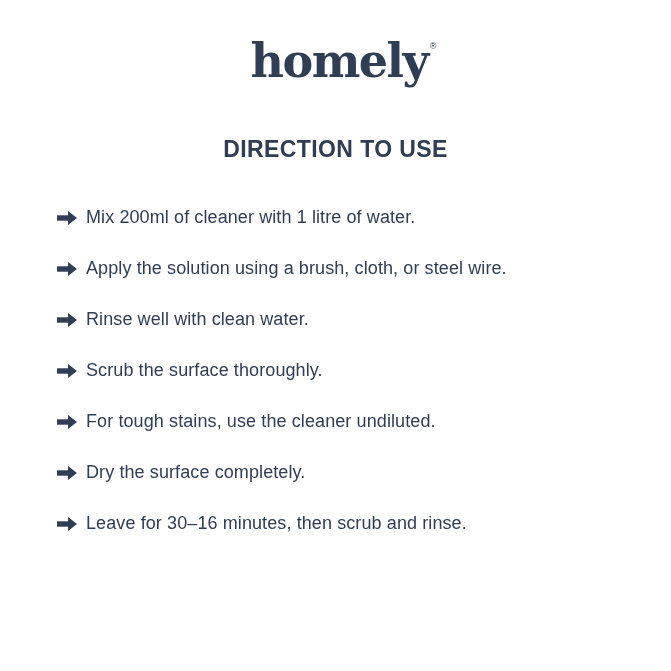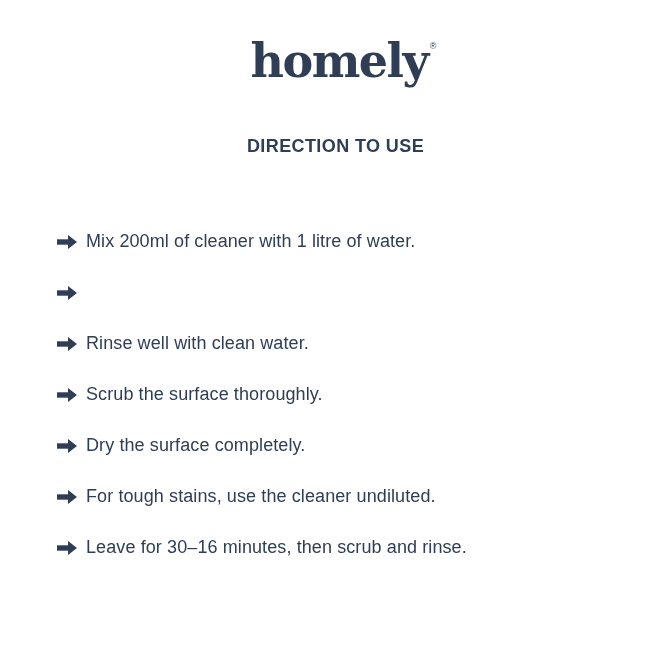--- a/index.html
+++ b/index.html
@@ -35,27 +35,27 @@
     color:#2f3e54;
   }
   .heading {
     position:absolute;
     top:136px;
     left:0;
     width:100%;
     text-align:center;
     font-family:"Liberation Sans", sans-serif;
     font-weight:700;
-    font-size:18px;
+    font-size:23px;
     letter-spacing:0.4px;
     color:#2f3e54;
   }
   .directions {
     position:absolute;
-    top:216px;
+    top:192px;
     left:57px;
     right:20px;
   }
   .direction-item {
     display:flex;
     align-items:center;
     height:51px;
     gap:9px;
   }
   .arrow-wrap {
@@ -100,20 +100,21 @@
 
     <div class="direction-item">
       <span class="arrow-wrap">
         <svg width="20" height="14" viewBox="0 0 20 14">
             <g fill="#2f3e54">
               <rect x="0" y="4.3" width="11.5" height="5.4"></rect>
               <polygon points="11,0 20,7 11,14"></polygon>
             </g>
           </svg>
       </span>
+      <span class="direction-text">Apply the solution using a brush, cloth, or steel wire.</span>
     </div>
 
     <div class="direction-item">
       <span class="arrow-wrap">
         <svg width="20" height="14" viewBox="0 0 20 14">
             <g fill="#2f3e54">
               <rect x="0" y="4.3" width="11.5" height="5.4"></rect>
               <polygon points="11,0 20,7 11,14"></polygon>
             </g>
           </svg>
@@ -135,33 +136,33 @@
 
     <div class="direction-item">
       <span class="arrow-wrap">
         <svg width="20" height="14" viewBox="0 0 20 14">
             <g fill="#2f3e54">
               <rect x="0" y="4.3" width="11.5" height="5.4"></rect>
               <polygon points="11,0 20,7 11,14"></polygon>
             </g>
           </svg>
       </span>
-      <span class="direction-text">Dry the surface completely.</span>
+      <span class="direction-text">For tough stains, use the cleaner undiluted.</span>
     </div>
 
     <div class="direction-item">
       <span class="arrow-wrap">
         <svg width="20" height="14" viewBox="0 0 20 14">
             <g fill="#2f3e54">
               <rect x="0" y="4.3" width="11.5" height="5.4"></rect>
               <polygon points="11,0 20,7 11,14"></polygon>
             </g>
           </svg>
       </span>
-      <span class="direction-text">For tough stains, use the cleaner undiluted.</span>
+      <span class="direction-text">Dry the surface completely.</span>
     </div>
 
     <div class="direction-item">
       <span class="arrow-wrap">
         <svg width="20" height="14" viewBox="0 0 20 14">
             <g fill="#2f3e54">
               <rect x="0" y="4.3" width="11.5" height="5.4"></rect>
               <polygon points="11,0 20,7 11,14"></polygon>
             </g>
           </svg>

